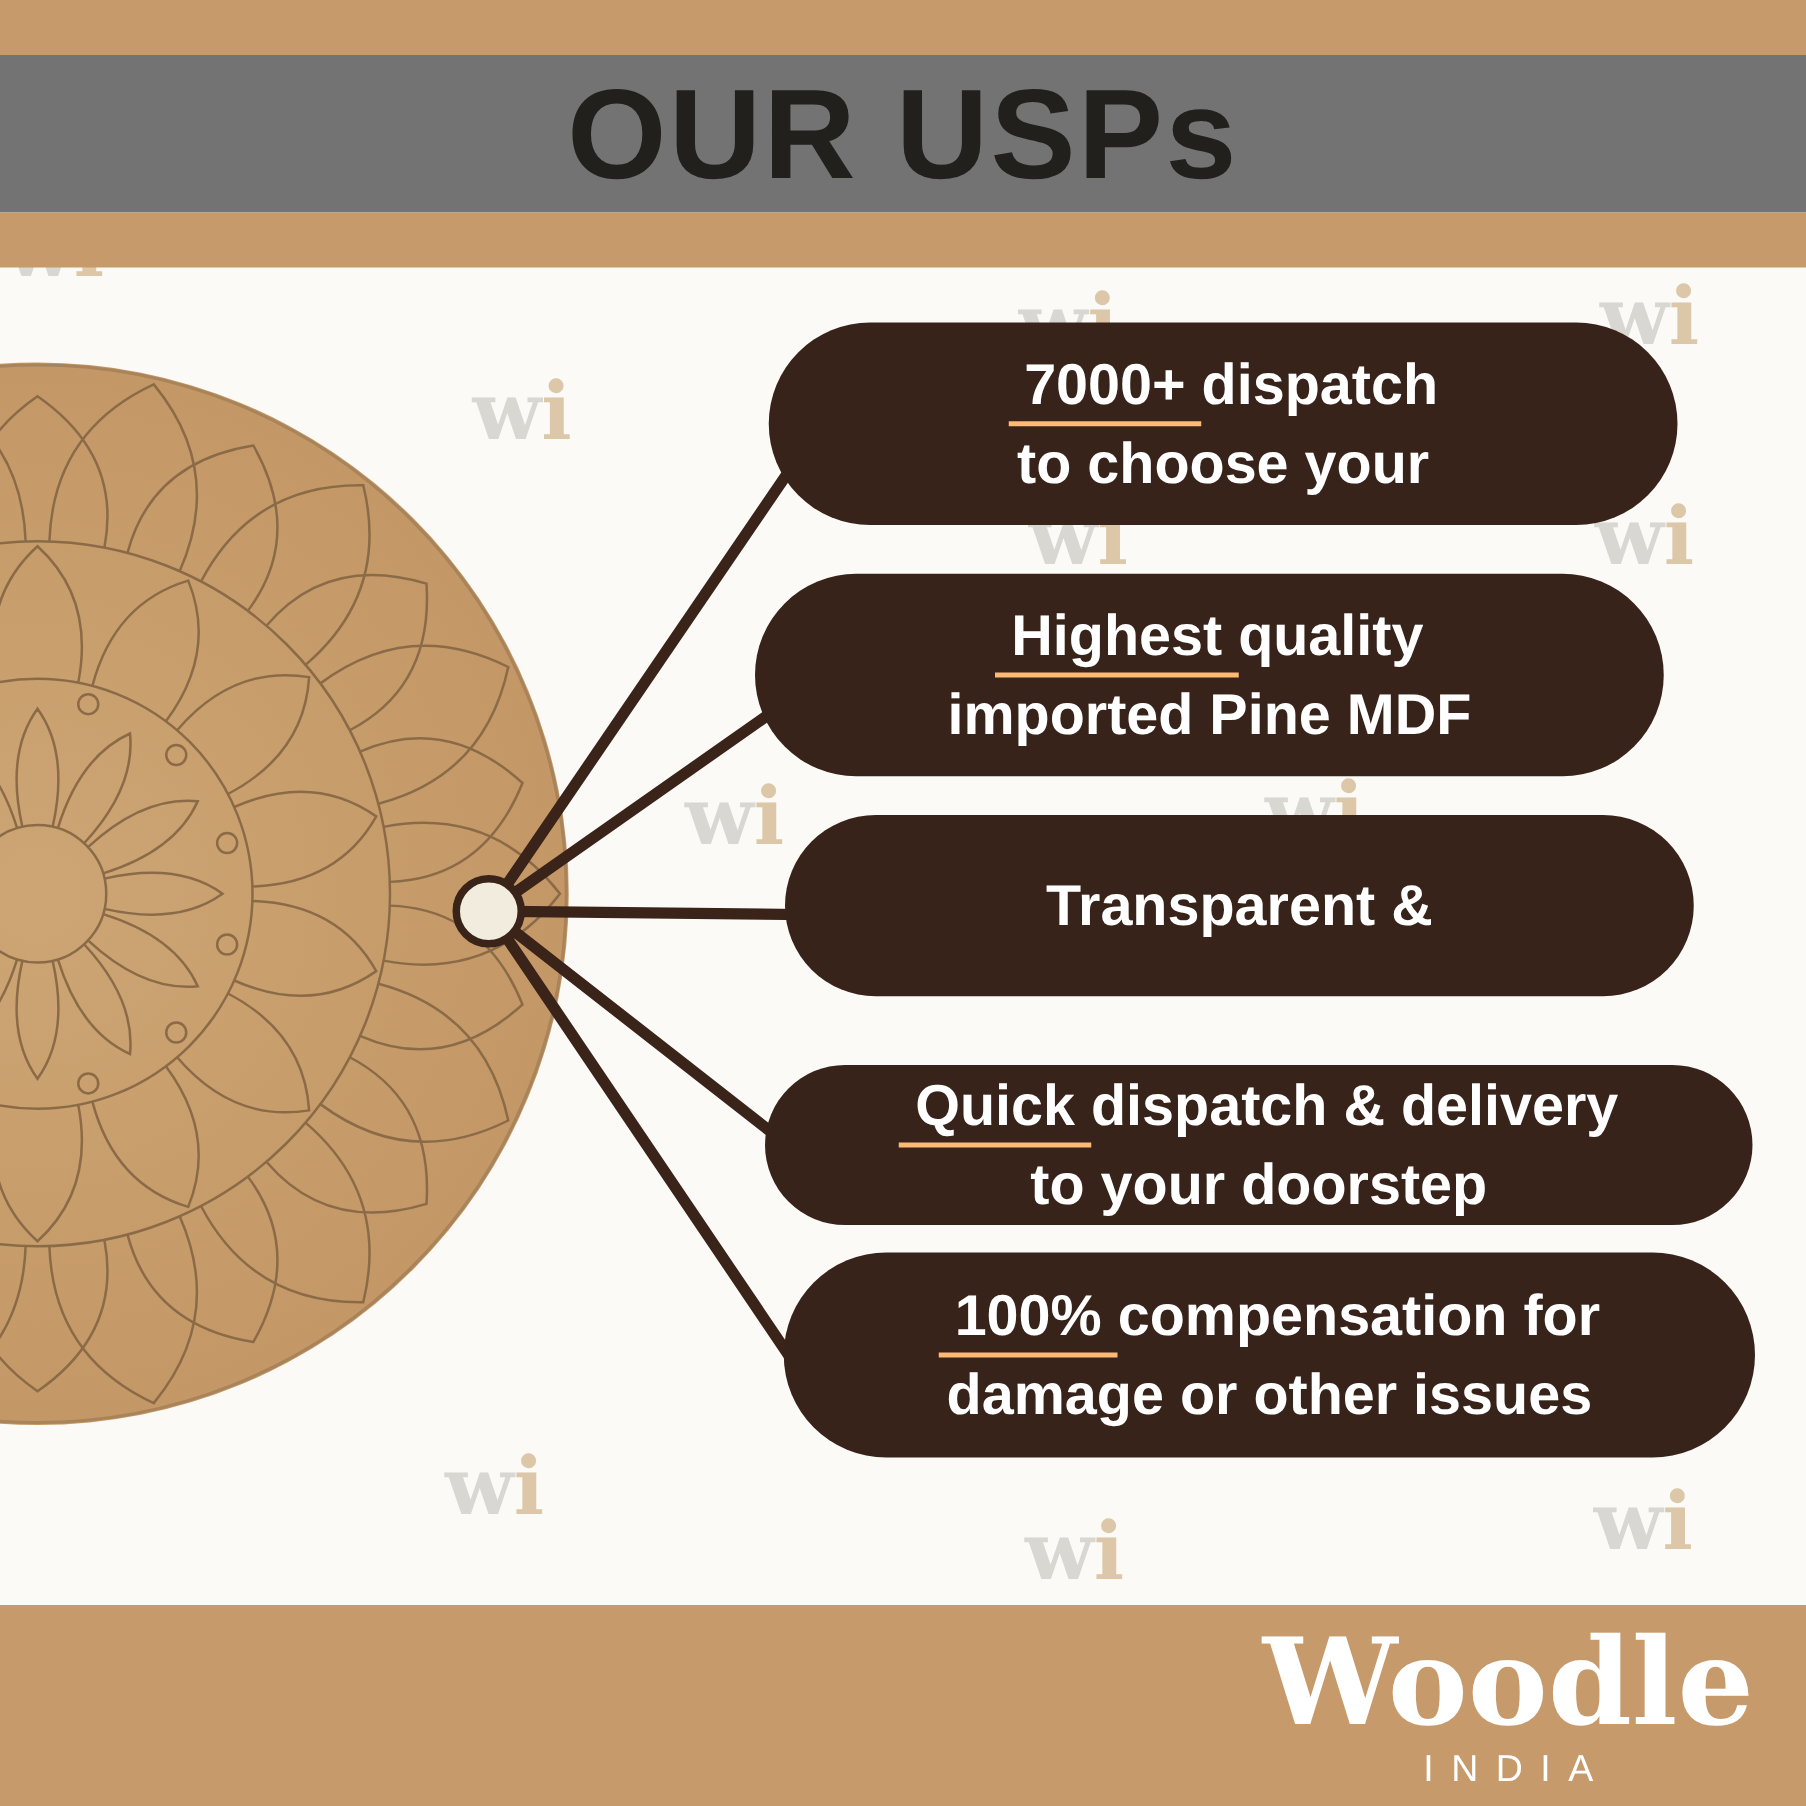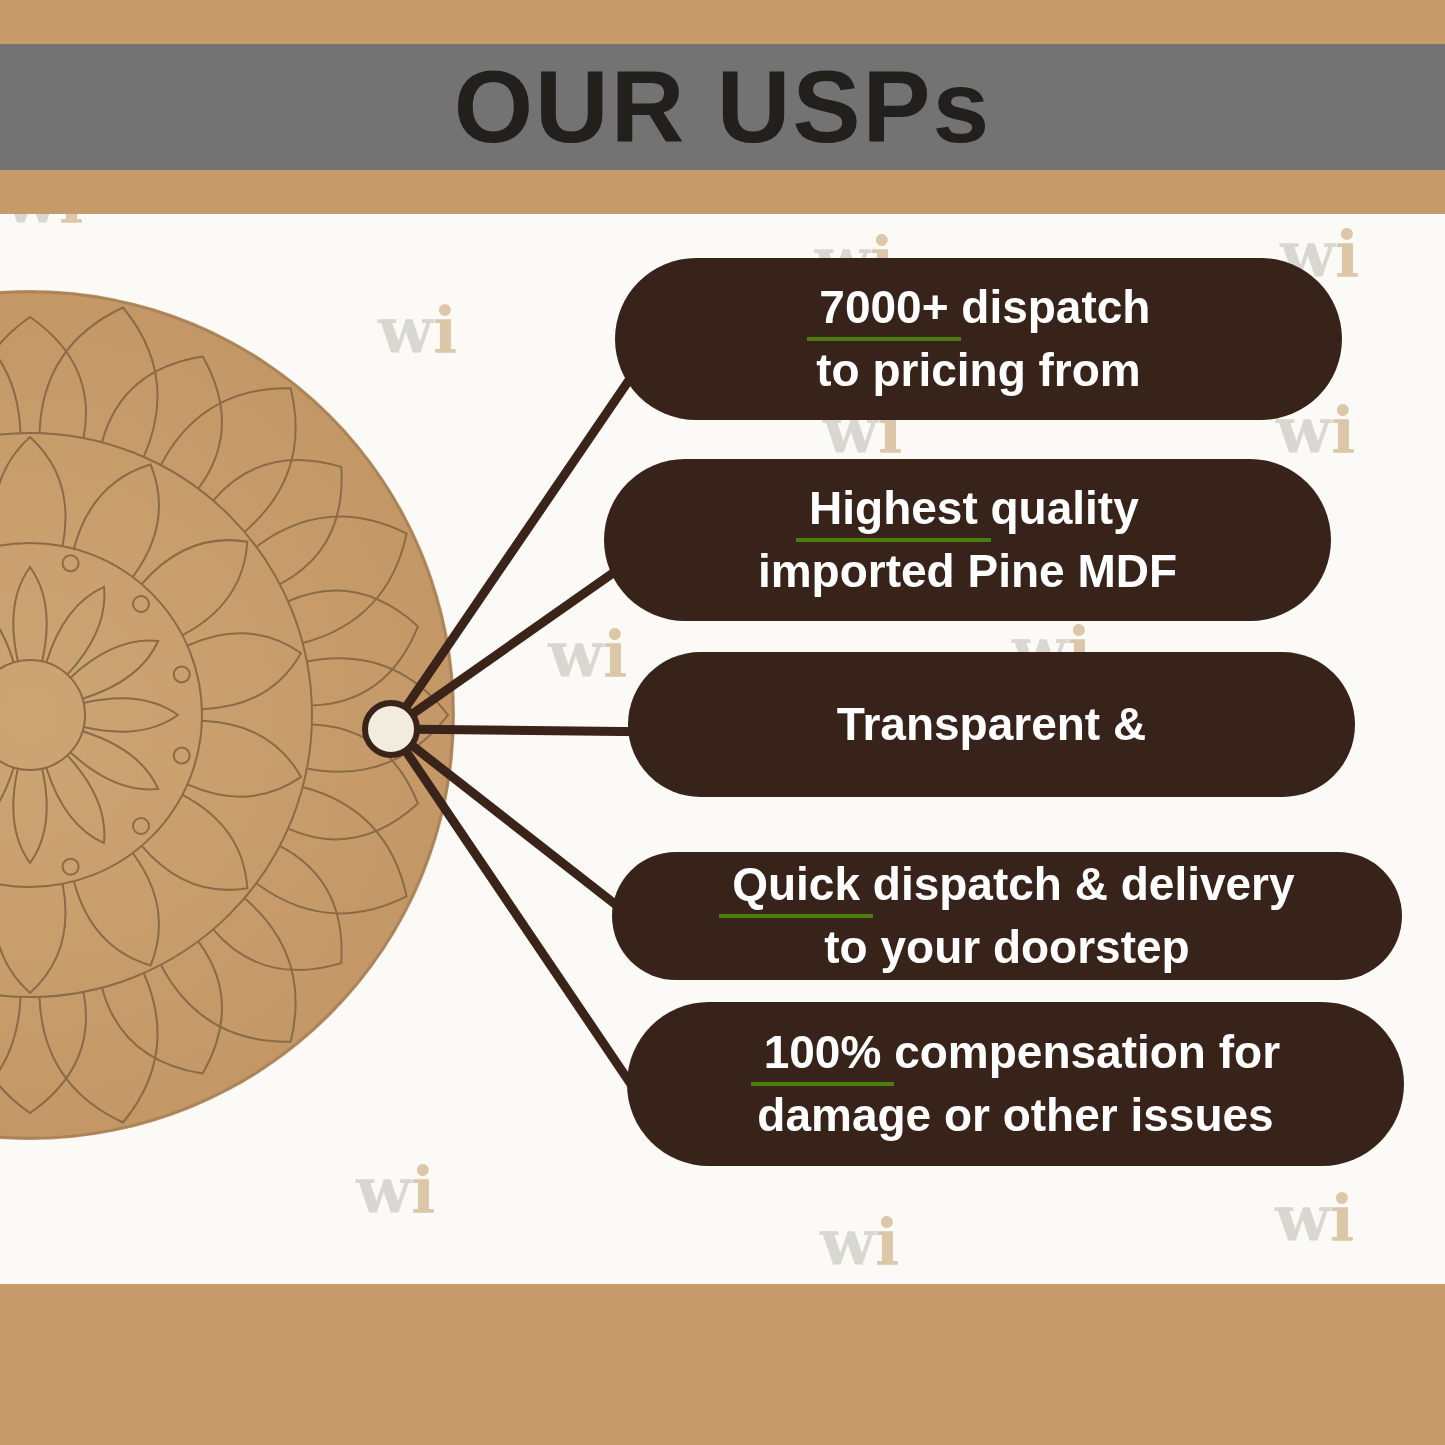--- a/index.html
+++ b/index.html
@@ -36,21 +36,21 @@
     position:absolute;z-index:5;left:362px;top:700px;width:58px;height:58px;
     border-radius:50%;background:#F2ECDF;border:6px solid #3A2318;box-sizing:border-box;
   }
   
   .pill{
     position:absolute;z-index:4;background:#38231A;border-radius:110px;
     color:#FFFFFF;display:flex;flex-direction:column;align-items:center;justify-content:center;
     font-weight:bold;font-size:46px;line-height:1.38;text-align:center;
   }
   .pill span{white-space:pre;}
-  .pill .u{border-bottom:4px solid #4d7c0f;padding-bottom:4px;}
+  .pill .u{border-bottom:4px solid #fdba74;padding-bottom:4px;}
   .pill-1{left:615px;top:258px;width:727px;height:162px;}
   .pill-2{left:604px;top:459px;width:727px;height:162px;}
   .pill-3{left:628px;top:652px;width:727px;height:145px;}
   .pill-4{left:612px;top:852px;width:790px;height:128px;}
   .pill-5{left:627px;top:1002px;width:777px;height:164px;}
   
   .logo{
     position:absolute;z-index:7;right:42px;top:1296px;text-align:center;color:#FFFFFF;
   }
   .logo-name{
@@ -119,21 +119,21 @@
       <line x1="391" y1="729" x2="668" y2="732"></line>
       <line x1="391" y1="729" x2="652" y2="933"></line>
       <line x1="391" y1="729" x2="668" y2="1139"></line>
     </g>
   </svg>
 
   <div class="hub"></div>
 
   <div class="pill pill-1">
     <div><span class="u"> 7000+ </span><span>dispatch</span></div>
-    <div><span>to pricing from</span></div>
+    <div><span>to choose your</span></div>
   </div>
 
   <div class="pill pill-2">
     <div><span class="u"> Highest </span><span>quality</span></div>
     <div><span>imported Pine MDF</span></div>
   </div>
 
   <div class="pill pill-3">
     <div><span>Transparent &amp;</span></div>
   </div>
@@ -148,14 +148,18 @@
     <div><span>damage or other issues</span></div>
   </div>
 
   <div class="band band-top"></div>
   <div class="title-wrap">
     <div class="title">OUR USPs</div>
   </div>
   <div class="band band-mid"></div>
   <div class="band band-bottom"></div>
 
+  <div class="logo">
+    <div class="logo-name">Woodle</div>
+    <div class="logo-sub">INDIA</div>
+  </div>
 
 </div>
 
 </body></html>

